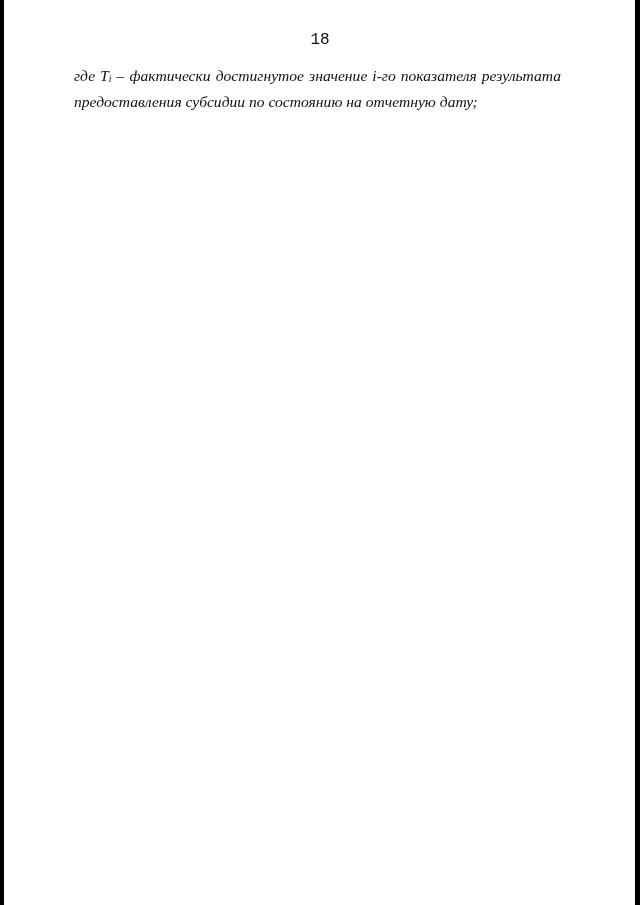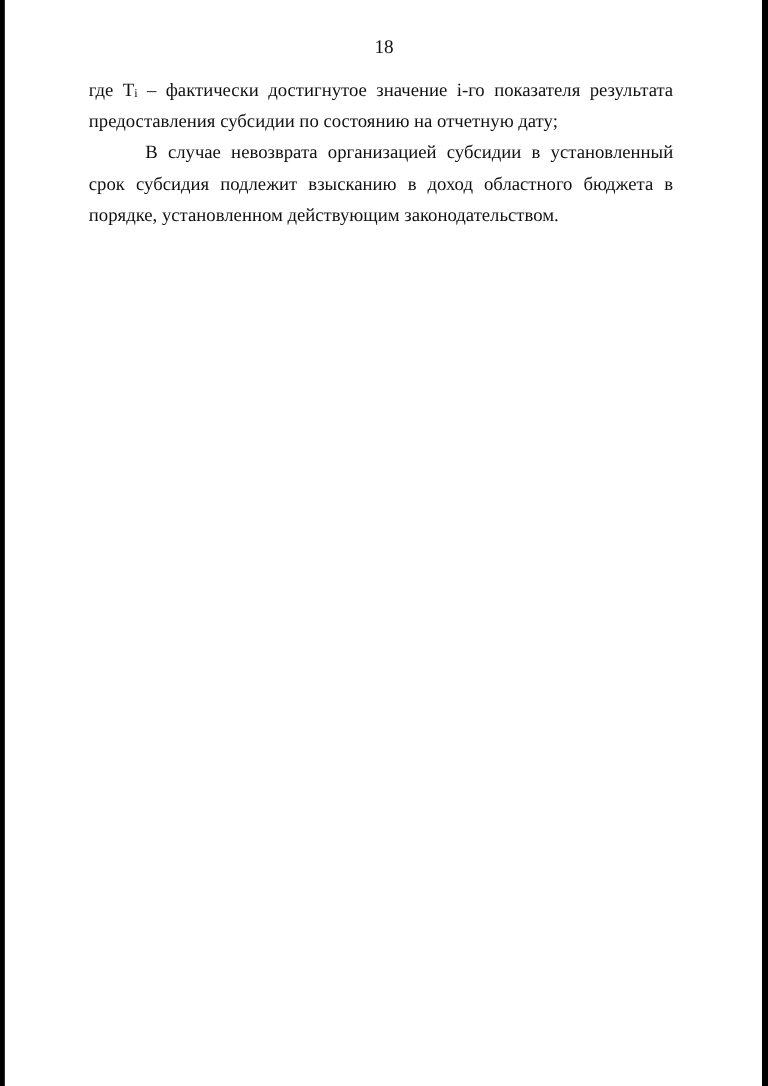--- a/index.html
+++ b/index.html
@@ -4,34 +4,33 @@
 <style>
   html, body { margin: 0; padding: 0; }
   body {
     width: 640px; height: 905px; background: #ffffff; position: relative; overflow: hidden;
     font-family: "Liberation Serif", "DejaVu Serif", serif; color: #111;
   }
   .edge-left { position: absolute; left: 0; top: 0; width: 4px; height: 905px; background: #000; }
   .edge-right { position: absolute; right: 0; top: 0; width: 5px; height: 905px; background: #000; }
   .page-number {
     position: absolute; top: 30px; left: 0; width: 640px; text-align: center;
-    font-size: 16px; line-height: 20px;
+    font-size: 16px; line-height: 20px; font-family: Liberation Mono, monospace;
   }
   .body-text {
     position: absolute; top: 63px; left: 74px; width: 487px;
-    font-size: 15.6px; line-height: 26px;
+    font-size: 15.6px; line-height: 26px; font-style: italic;
   }
   .para { margin: 0; text-align: justify; }
   .indent { text-indent: 47px; }
   sub { font-size: 10px; vertical-align: -1px; line-height: 0; }
 </style>
 </head>
 <body>
 
 <div class="edge-left"></div>
 <div class="edge-right"></div>
 
 <div class="page-number">18</div>
 
 <div class="body-text">
   <p class="para"><span>где T</span><sub>i</sub><span> – фактически достигнутое значение i-го показателя результата предоставления субсидии по состоянию на отчетную дату;</span></p>
-  <p class="para indent">В случае невозврата организацией субсидии в установленный срок субсидия подлежит взысканию в доход областного бюджета в порядке, установленном действующим законодательством.</p>
 </div>
 
 </body></html>

